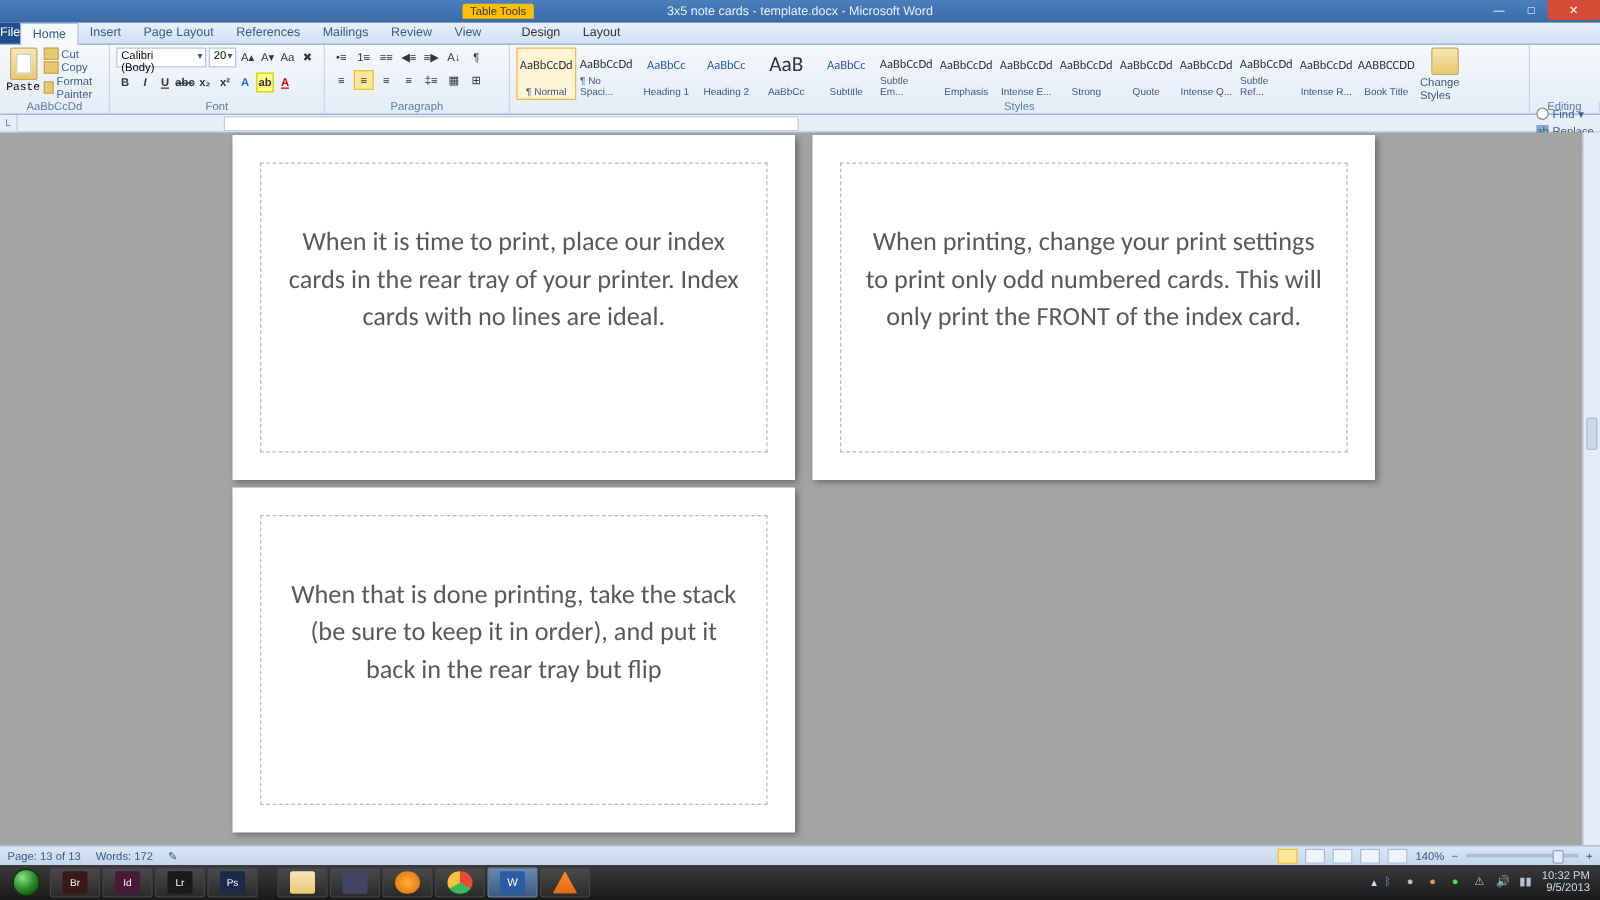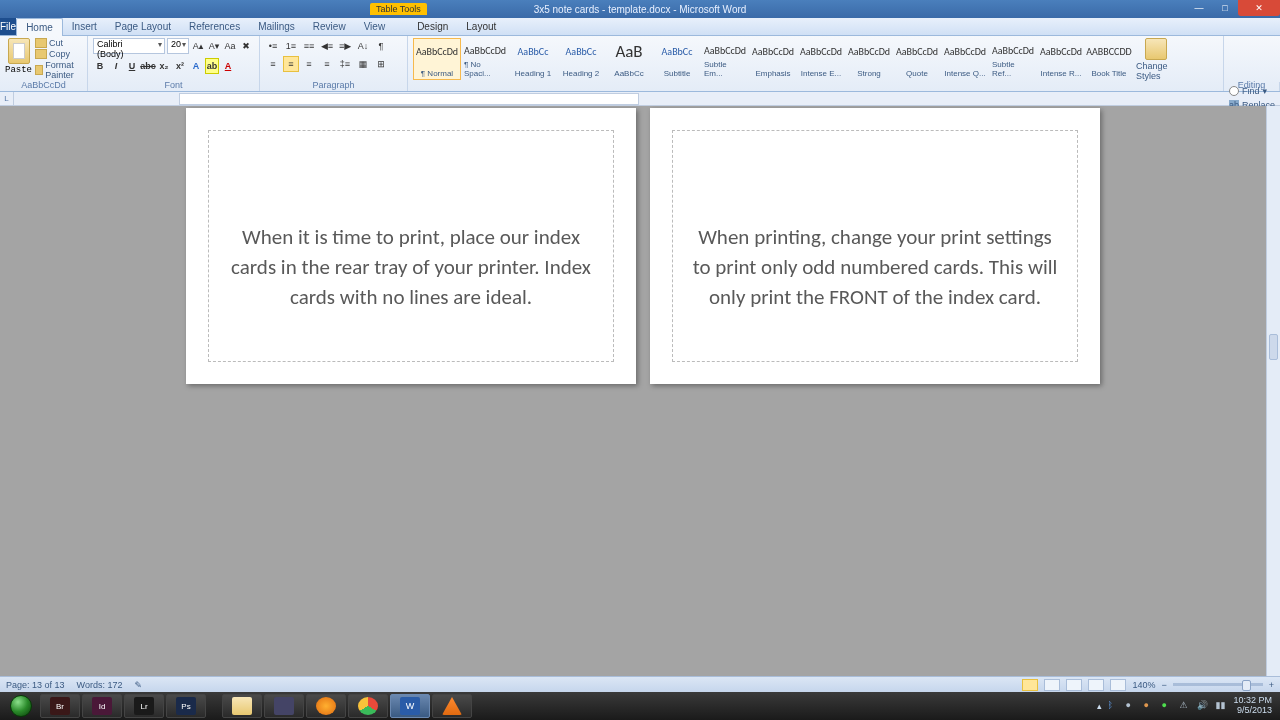--- a/index.html
+++ b/index.html
@@ -70,21 +70,21 @@
 .ruler-btn { width: 14px; height: 14px; border-right: 1px solid #c0cde0; display: flex; align-items: center; justify-content: center; font-size: 8px; color: #5a7aa8; }
 .ruler { margin-left: 165px; height: 12px; width: 460px; background: #fff; border: 1px solid #c0cde0; position: relative; font-size: 7px; color: #888; }
 
 
 .doc-area { position: absolute; top: 106px; bottom: 44px; left: 14px; right: 14px; background: #a4a4a4; overflow: hidden; }
 .vscroll { position: absolute; right: 0; top: 106px; bottom: 44px; width: 14px; background: #e4ecf7; border-left: 1px solid #c0cde0; }
 .vscroll .thumb { position: absolute; left: 2px; right: 2px; top: 40%; height: 26px; background: #cdd9eb; border: 1px solid #a9bdd9; border-radius: 2px; }
 
 .page-card { position: absolute; background: #fff; box-shadow: 2px 2px 5px rgba(0,0,0,0.35); padding: 22px; }
 .page-card .inner { border: 1px dashed #bbb; width: 100%; height: 100%; display: flex; align-items: flex-start; justify-content: center; padding: 48px 18px 0 18px; }
-.card-text { font-family: Calibri, "Segoe UI", sans-serif; font-size: 21px; color: #595959; text-align: center; line-height: 1.42; margin-top: 44px; }
+.card-text { font-family: Calibri, "Segoe UI", sans-serif; font-size: 21px; color: #595959; text-align: center; line-height: 1.42; }
 
 .card1 { left: 172px; top: 2px; width: 450px; height: 276px; }
 .card2 { left: 636px; top: 2px; width: 450px; height: 276px; }
 .card3 { left: 172px; top: 284px; width: 450px; height: 276px; }
 
 
 .statusbar { position: absolute; bottom: 28px; left: 0; right: 0; height: 16px; background: linear-gradient(#dbe6f5,#c6d6ec); border-top: 1px solid #a9bdd9; display: flex; align-items: center; font-size: 9px; color: #3b5a82; padding: 0 6px; gap: 12px; }
 .statusbar .right { margin-left: auto; display: flex; align-items: center; gap: 6px; }
 .zoom-slider { width: 90px; height: 3px; background: #a9bdd9; position: relative; }
 .zoom-slider::after { content: ""; position: absolute; right: 12px; top: -3px; width: 7px; height: 9px; background: #e4ecf7; border: 1px solid #8aa3c6; border-radius: 2px; }
@@ -278,20 +278,21 @@
           <div class="style-item">
             <div class="style-preview ">AABBCCDD</div>
             <div>Book Title</div>
           </div>
         </div>
       <div class="change-styles">
         <div class="ico"></div>
         <span>Change Styles</span>
       </div>
     </div>
+    <div class="group-label">Styles</div>
   </div>
 
   <div class="group editing-group">
     <div class="group-body" style="flex-direction:column;gap:0">
       <div class="item"><span class="ico" style="background:#fff;border:1px solid #888;border-radius:50%"></span><span>Find</span> ▾</div>
       <div class="item">
           <span class="ico" style="background:#8ac">ab</span>
           <span>Replace</span>
         </div>
       <div class="item"><span class="ico" style="border:1px dashed #666"></span><span>Select</span> ▾</div>
@@ -307,20 +308,25 @@
 
 <div class="doc-area">
   <div class="page-card card1">
     <div class="inner">
         <div class="card-text">When it is time to print, place our index cards in the rear tray of your printer.  Index cards with no lines are ideal.</div>
       </div>
   </div>
   <div class="page-card card2">
     <div class="inner">
         <div class="card-text">When printing, change your print settings to print only odd numbered cards.  This will only print the FRONT of the index card.</div>
+      </div>
+  </div>
+  <div class="page-card card3">
+    <div class="inner">
+        <div class="card-text">When that is done printing, take the stack (be sure to keep it in order), and put it back in the rear tray but flip</div>
       </div>
   </div>
 </div>
 
 <div class="vscroll">
   <div class="thumb"></div>
 </div>
 
 <div class="statusbar">
   <span>Page: 13 of 13</span>

